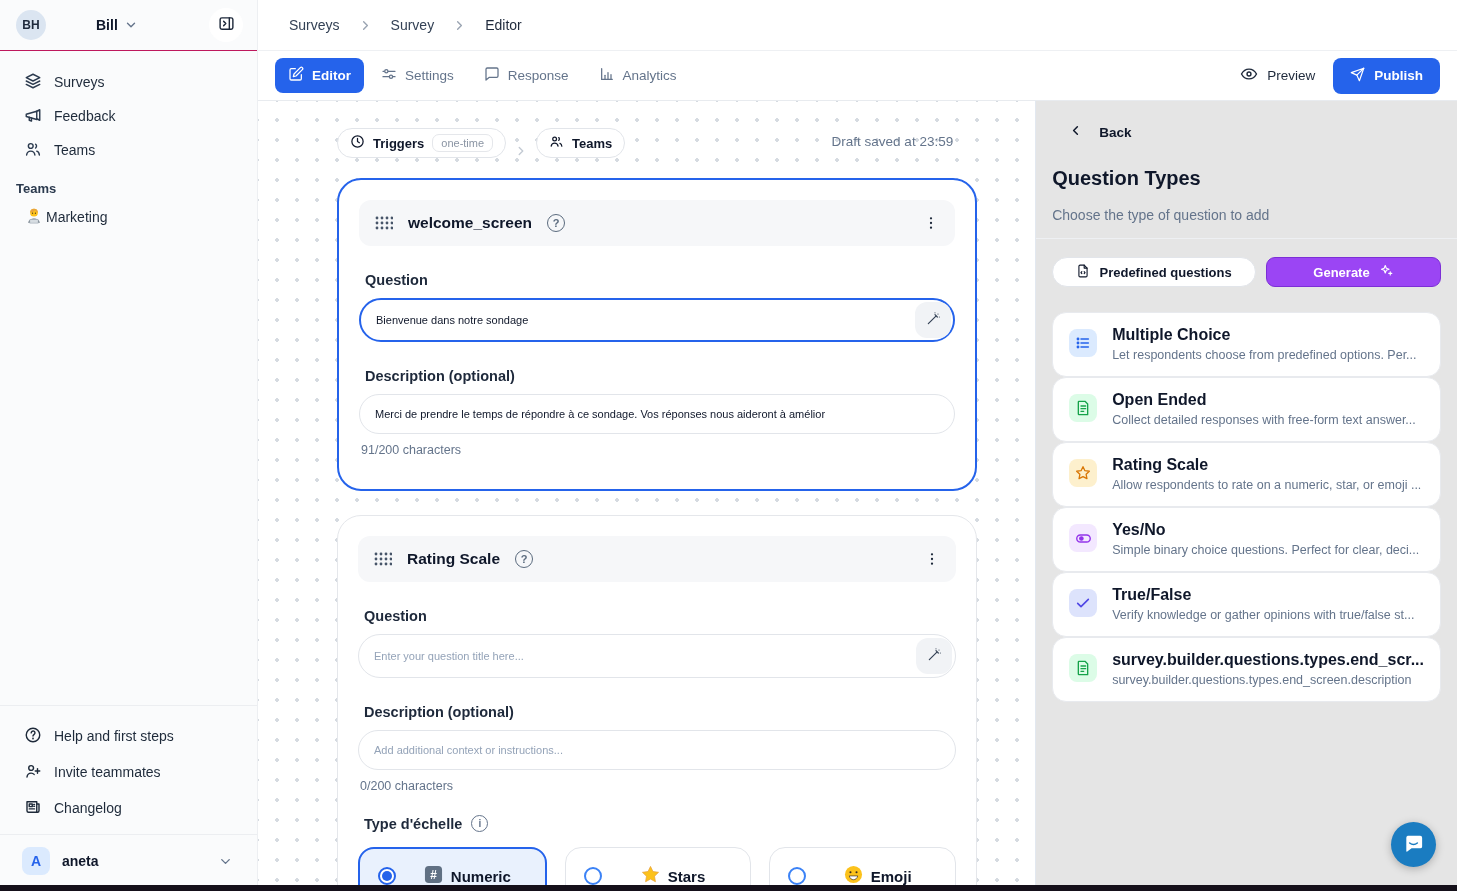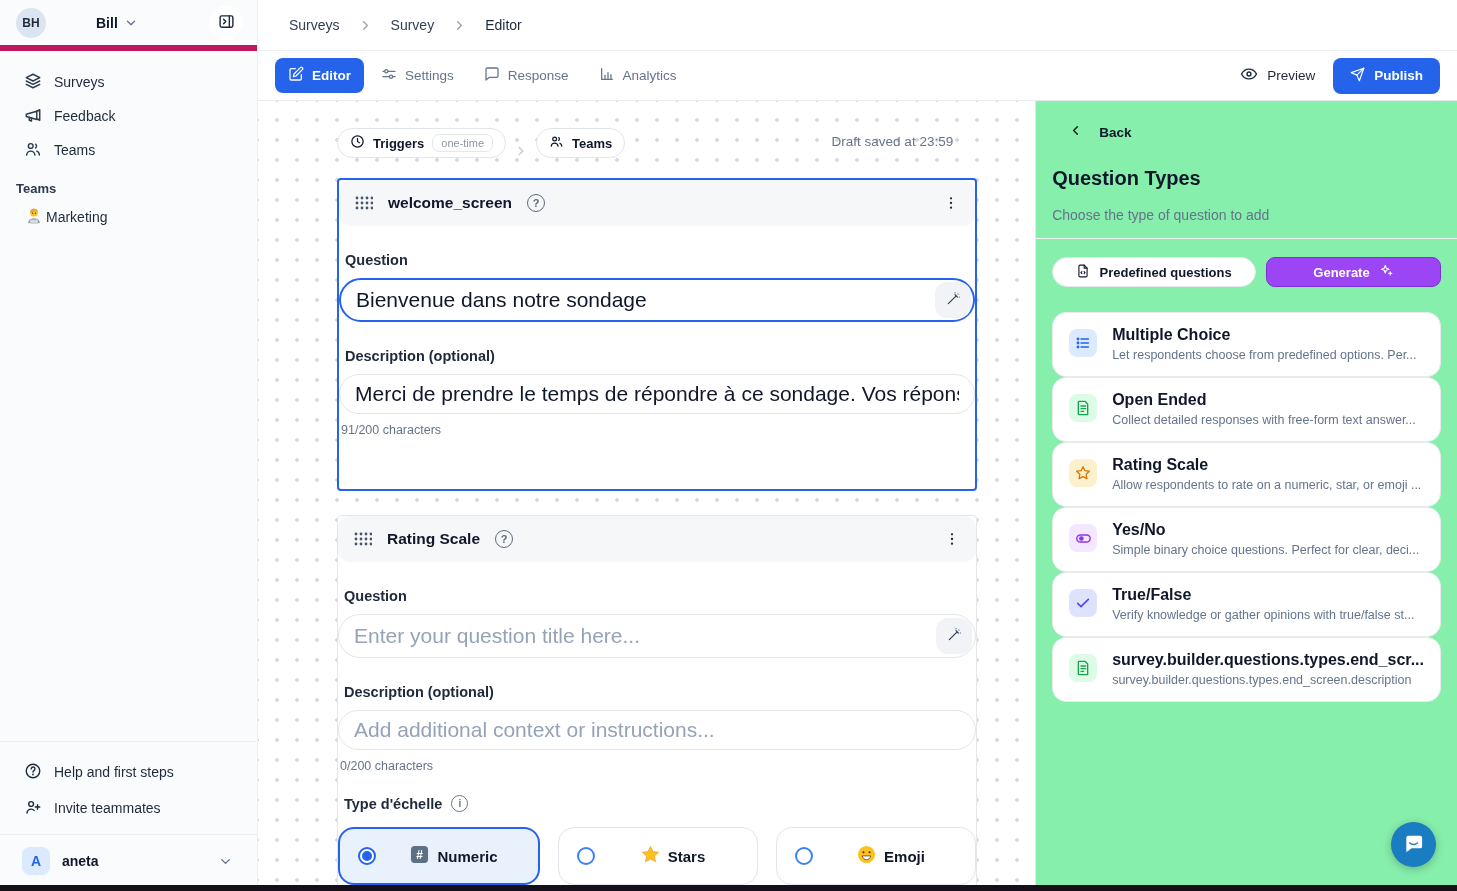--- a/index.html
+++ b/index.html
@@ -2,21 +2,21 @@
 <html><head>
 <meta charset="utf-8">
 <style>
   * { margin:0; padding:0; box-sizing:border-box; }
   html,body { background:#e6e8eb; }
   body { font-family:"Liberation Sans", sans-serif; color:#0f172a; }
   .app { position:relative; width:1457px; height:891px; background:#fff; overflow:hidden; }
 
   
   .sidebar { position:absolute; left:0; top:0; bottom:0; width:258px; background:#fafbfc; border-right:1px solid #edeff2; display:flex; flex-direction:column; z-index:5; }
-  .sidebar-top { height:51px; display:flex; align-items:center; padding:0 14px 0 16px; border-bottom:6px solid #be185d; }
+  .sidebar-top { height:51px; display:flex; align-items:center; padding:0 14px 0 16px; border-bottom:1px solid #be185d; }
   .ws-avatar { width:30px; height:30px; border-radius:50%; background:#dbe5f1; color:#1e293b; font-size:12px; font-weight:700; display:grid; place-items:center; }
   .ws-name { font-size:14px; font-weight:700; margin-left:10px;padding-left:40px; }
   .chev { color:#64748b; margin-left:6px; display:flex; }
   .collapse-btn { margin-left:auto; width:34px; height:34px; border:none; background:#fff; border-radius:50%; display:grid; place-items:center; color:#1e293b; cursor:pointer; }
   .nav { padding:14px 12px 0; }
   .nav-item { display:flex; align-items:center; gap:12px; height:34px; padding:0 12px; border-radius:8px; font-size:14px; color:#1e2a3a; cursor:pointer; }
   .nav-item svg { color:#2b3a4e; flex:0 0 auto; }
   .section-label { font-size:13px; font-weight:700; color:#2b3a4e; padding:14px 16px 4px; }
   .team-item { display:flex; align-items:center; gap:2px; height:34px; padding:0 16px 0 24px; font-size:14px; color:#1e2a3a; cursor:pointer; }
   .sb-spacer { flex:1; }
@@ -43,49 +43,49 @@
   
   .content { position:absolute; left:0; top:101px; right:0; bottom:0; display:flex; }
   .canvas { position:relative; width:801px; height:100%; background-color:#fff; overflow:hidden;
             background-image:radial-gradient(circle, #d6dbe1 1.6px, transparent 1.7px); background-size:20px 20px; background-position:9px 9px; }
   .chips-row { position:absolute; left:79px; top:27px; display:flex; align-items:flex-end; gap:8px; }
   .chip { display:inline-flex; align-items:center; gap:8px; height:30px; background:#fff; border:1px solid #e2e5ea; border-radius:15px; padding:0 12px; font-size:13px; font-weight:600; color:#0f172a; cursor:pointer; }
   .chip-badge { border:1px solid #e5e7eb; border-radius:7px; padding:2px 8px; font-size:11px; font-weight:500; color:#8a94a3; }
   .chip-sep { color:#c3cad3; display:flex; }
   .draft-status { position:absolute; right:82px; top:33px; font-size:13.5px; color:#64748b; }
 
-  .qcard { position:absolute; left:79px; width:640px; background:#fff; border-radius:4px; }
+  .qcard { position:absolute; left:79px; width:640px; background:#fff; border-radius:24px; padding:20px; }
   .qcard.selected { border:2px solid #2563eb; }
   .qcard.plain { border:1px solid #e5e7eb; }
   .qcard-header { height:46px; background:#f6f7f9; border-radius:12px; display:flex; align-items:center; padding:0 16px; gap:15px; }
   .drag-handle { color:#475569; display:flex; cursor:grab; }
   .qcard-title { font-size:15.5px; font-weight:600; color:#0f172a; }
   .help-badge { width:18px; height:18px; border:1.6px solid #5b6b7e; border-radius:50%; color:#5b6b7e; font-size:11px; font-weight:700; display:grid; place-items:center; cursor:pointer; }
   .kebab { margin-left:auto; color:#1e293b; background:none; border:none; cursor:pointer; display:flex; }
   .field-label { font-size:14.5px; font-weight:600; color:#1e293b; margin:26px 0 10px 6px; }
   .input-wrap { position:relative; }
-  .text-input { width:100%; height:44px; border:1px solid #e2e5ea; border-radius:22px; padding:0 52px 0 15px; font-size:21px; color:#0f172a; font-family:inherit; background:#fff; outline:none; }
+  .text-input { width:100%; height:44px; border:1px solid #e2e5ea; border-radius:22px; padding:0 52px 0 15px; font-size:11px; color:#0f172a; font-family:inherit; background:#fff; outline:none; }
   .text-input.focused { border:2px solid #2563eb; }
   .text-input::placeholder { color:#94a3b8; }
   .text-input.no-btn { padding-right:15px; height:40px; border-radius:20px; }
   .wand-btn { position:absolute; right:4px; top:50%; transform:translateY(-50%); width:36px; height:36px; border-radius:12px; background:#f1f3f6; border:none; display:grid; place-items:center; color:#334155; cursor:pointer; }
   .char-count { font-size:12.5px; color:#64748b; margin:9px 0 0 2px; }
   .scale-label-row { display:flex; align-items:center; gap:9px; margin:22px 0 0 6px; }
   .scale-label { font-size:14.5px; font-weight:600; color:#1e293b; }
   .info-badge { width:17px; height:17px; border:1.4px solid #64748b; border-radius:50%; color:#64748b; font-size:10px; font-weight:700; display:grid; place-items:center; font-style:normal; }
   .scale-options { display:flex; gap:18px; margin-top:15px; }
   .scale-opt { flex:1; height:58px; border:1px solid #e2e5ea; border-radius:16px; background:#fff; display:flex; align-items:center; padding:0 18px; gap:12px; cursor:pointer; }
   .scale-opt.selected { background:#e9f1fd; border:2px solid #2563eb; }
   .radio { width:18px; height:18px; border-radius:50%; border:2px solid #3b82f6; background:#fff; flex:0 0 auto; position:relative; }
   .radio.checked { border:2px solid #2563eb; }
   .radio.checked::after { content:""; position:absolute; inset:2px; border-radius:50%; background:#2563eb; }
   .scale-opt-body { flex:1; display:flex; align-items:center; justify-content:center; gap:8px; font-size:15px; font-weight:600; color:#0f172a; }
 
   
-  .panel { position:relative; flex:1; background:#86efac; border-left:1px solid #e2e8f0; padding:22px 16px 0; }
+  .panel { position:relative; flex:1; background:#e5e5e5; border-left:1px solid #e2e8f0; padding:22px 16px 0; }
   .back-row { display:flex; align-items:center; gap:16px; color:#0f172a; font-size:13.5px; font-weight:600; background:none; border:none; cursor:pointer; font-family:inherit; padding:0 0 0 16px; }
   .panel-title { font-size:20px; font-weight:700; color:#0f172a; margin:26px 0 6px; }
   .panel-sub { font-size:14px; color:#64748b; margin-top:17px; }
   .panel-divider { border-bottom:1px solid #eef0f3; margin:15px -16px 0; }
   .panel-actions { display:flex; gap:10px; margin-top:18px; }
   .predef-btn { flex:1.05; height:30px; display:flex; align-items:center; justify-content:center; gap:9px; background:#fff; border:1px solid #e2e5ea; border-radius:15px; font-size:13px; font-weight:600; color:#0f172a; cursor:pointer; font-family:inherit; }
   .generate-btn { flex:0.9; height:30px; display:flex; align-items:center; justify-content:center; gap:9px; background:#9b45f4; border:1px solid #7c2fd6; border-radius:9px; font-size:13px; font-weight:600; color:#fff; cursor:pointer; font-family:inherit; }
   .type-list { margin-top:25px; display:flex; flex-direction:column; gap:0; }
   .type-card { border:1px solid #e8eaee; border-radius:14px; padding:13px 16px 14px; display:flex; gap:15px; cursor:pointer; background:#fff; }
   .type-icon { width:28px; height:28px; border-radius:8px; display:grid; place-items:center; flex:0 0 auto; margin-top:3px; }
@@ -188,20 +188,33 @@
       <div class="foot-item">
         <span>
           <svg width="18" height="18" viewBox="0 0 24 24" fill="none" stroke="currentColor" stroke-width="1.9" stroke-linecap="round" stroke-linejoin="round">
               <circle cx="9.5" cy="8" r="3.2"></circle>
               <path d="M4 20c.5-3.5 2.8-5.2 5.5-5.2 1.6 0 3 .6 4 1.7"></path>
               <line x1="18" y1="9" x2="18" y2="15"></line>
               <line x1="15" y1="12" x2="21" y2="12"></line>
             </svg>
         </span>
         <span>Invite teammates</span>
+      </div>
+      <div class="foot-item">
+        <span>
+          <svg width="18" height="18" viewBox="0 0 24 24" fill="none" stroke="currentColor" stroke-width="1.9" stroke-linecap="round" stroke-linejoin="round">
+              <path d="M4 5h13v14H6a2 2 0 01-2-2V5z"></path>
+              <path d="M17 8h3v9a2 2 0 01-2 2h-1"></path>
+              <rect x="7" y="8" width="4" height="3.5"></rect>
+              <line x1="7" y1="14.5" x2="14" y2="14.5"></line>
+              <line x1="13" y1="8.5" x2="14" y2="8.5"></line>
+              <line x1="13" y1="11" x2="14" y2="11"></line>
+            </svg>
+        </span>
+        <span>Changelog</span>
       </div>
       <div class="account-row">
         <span class="acct-avatar">A</span>
         <span class="acct-name">aneta</span>
         <span class="chev">
           <svg width="15" height="15" viewBox="0 0 24 24" fill="none" stroke="currentColor" stroke-width="2.2" stroke-linecap="round" stroke-linejoin="round">
               <path d="M6 9l6 6 6-6"></path>
             </svg>
         </span>
       </div>

